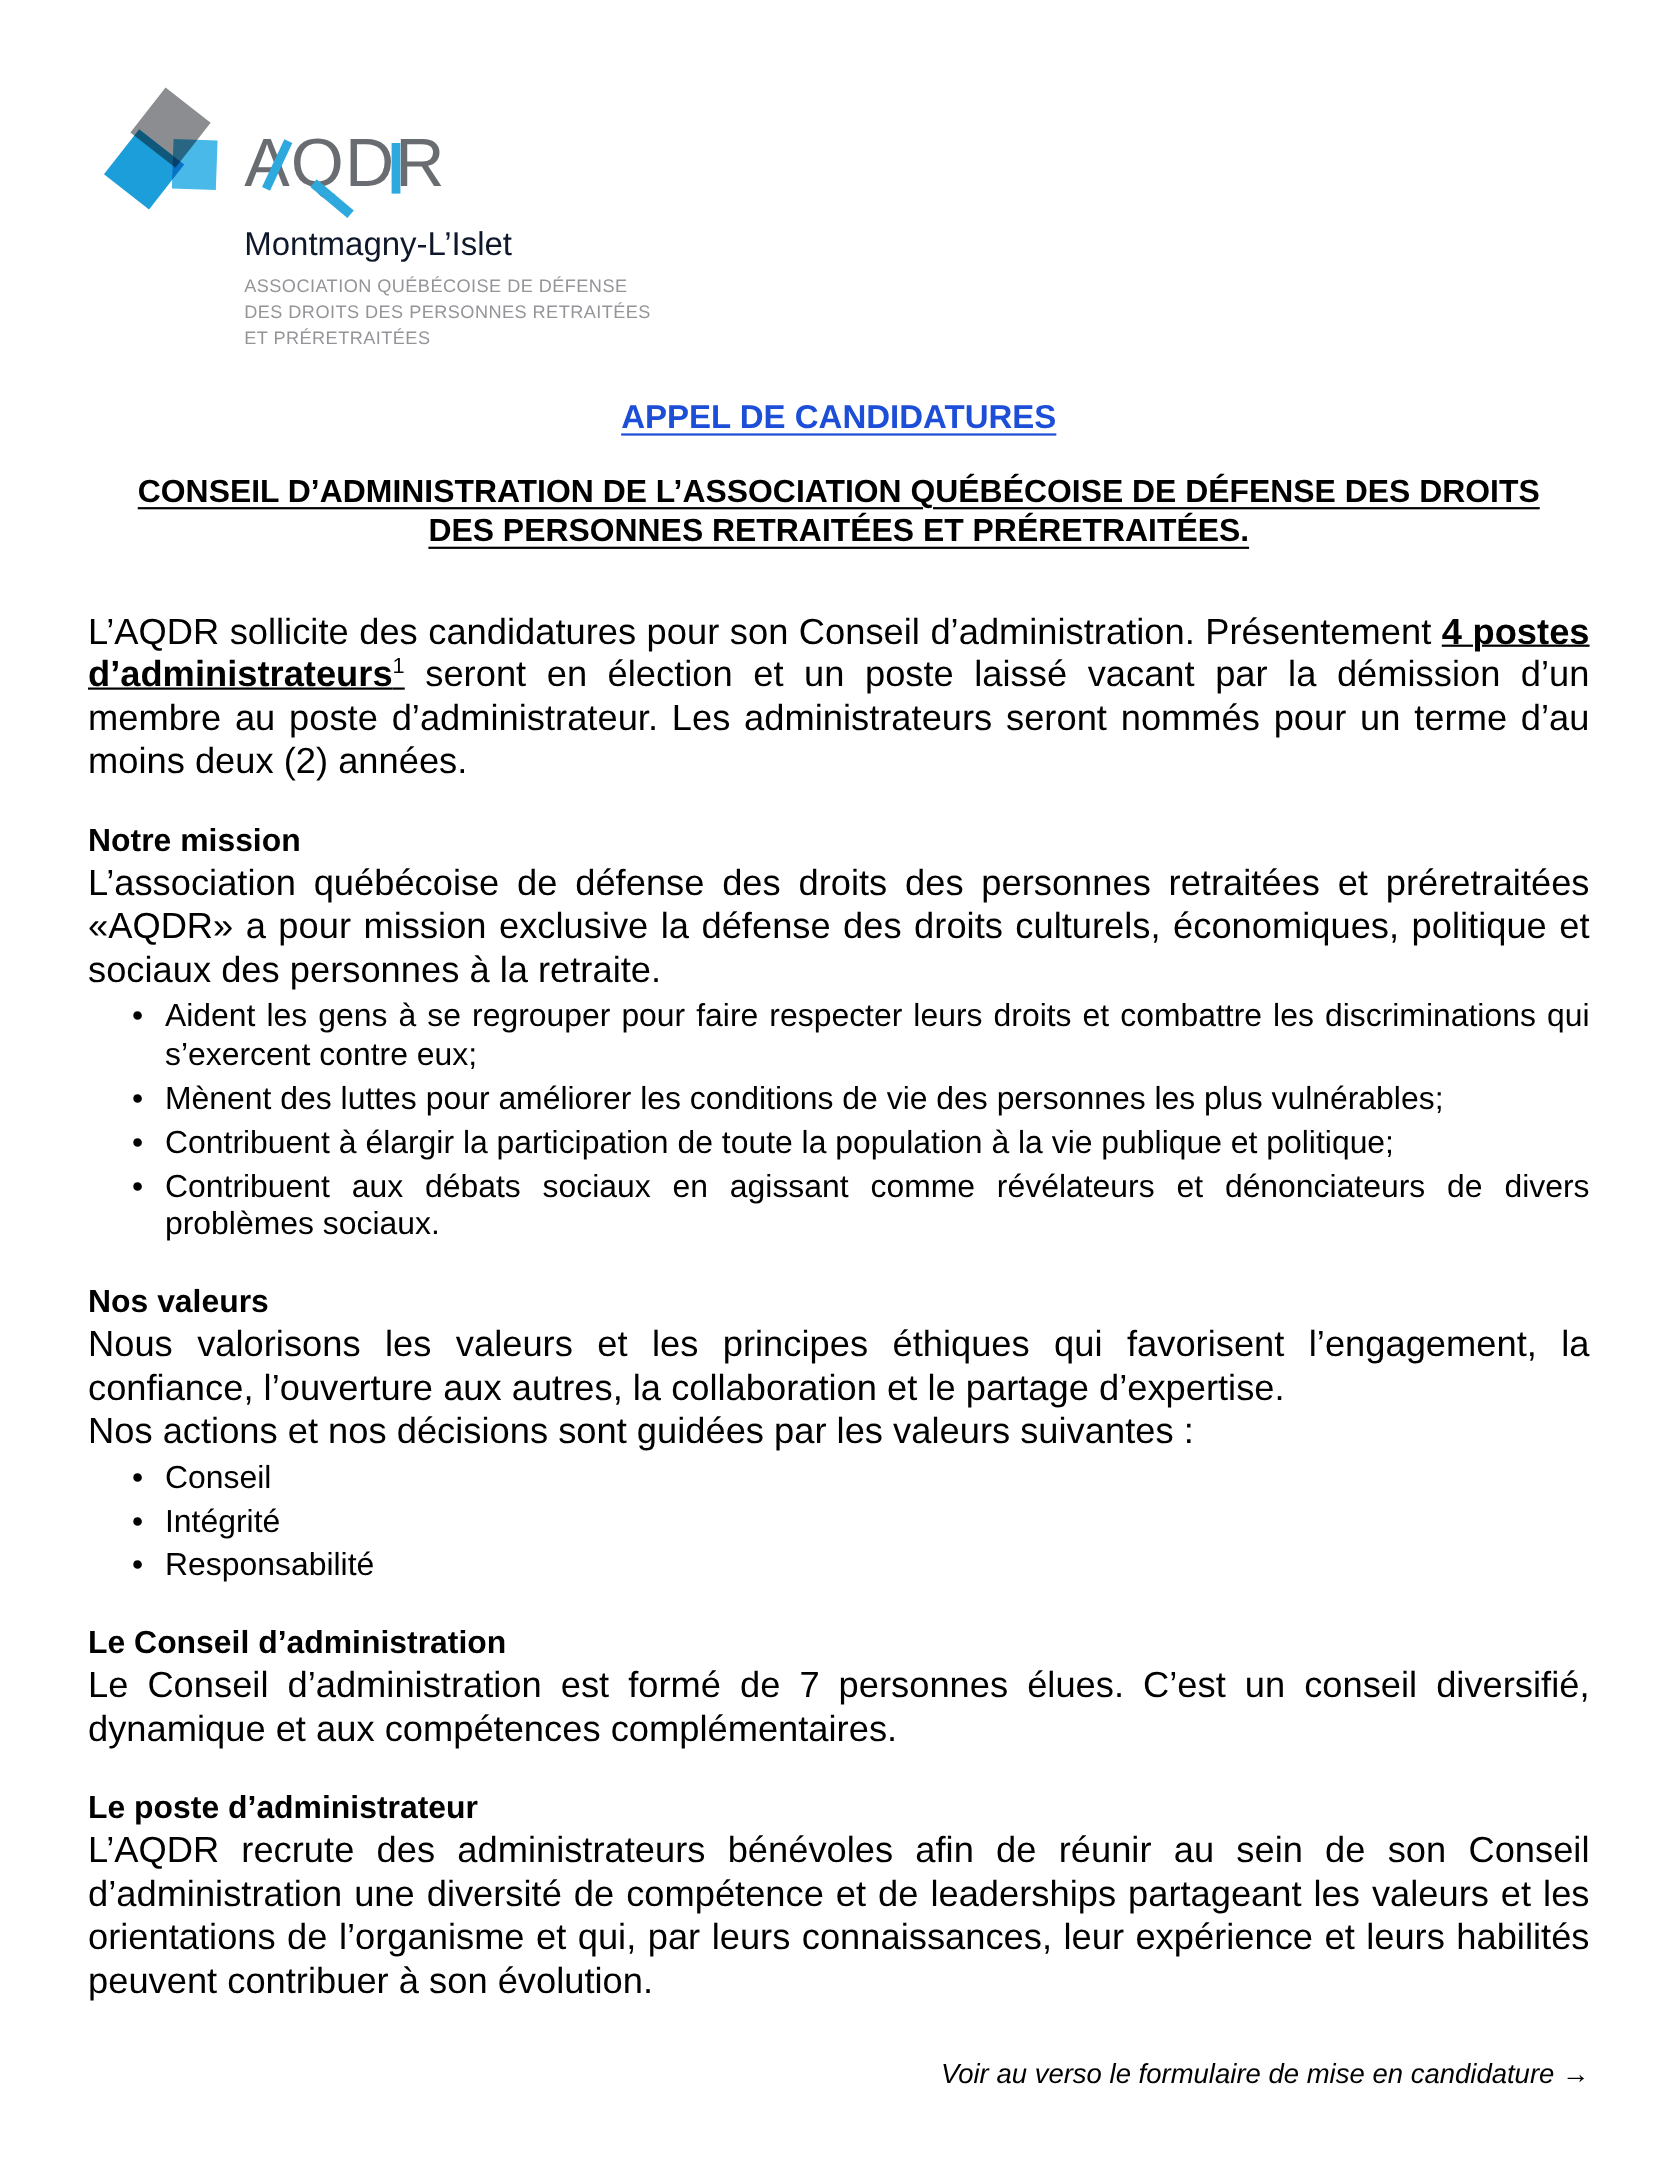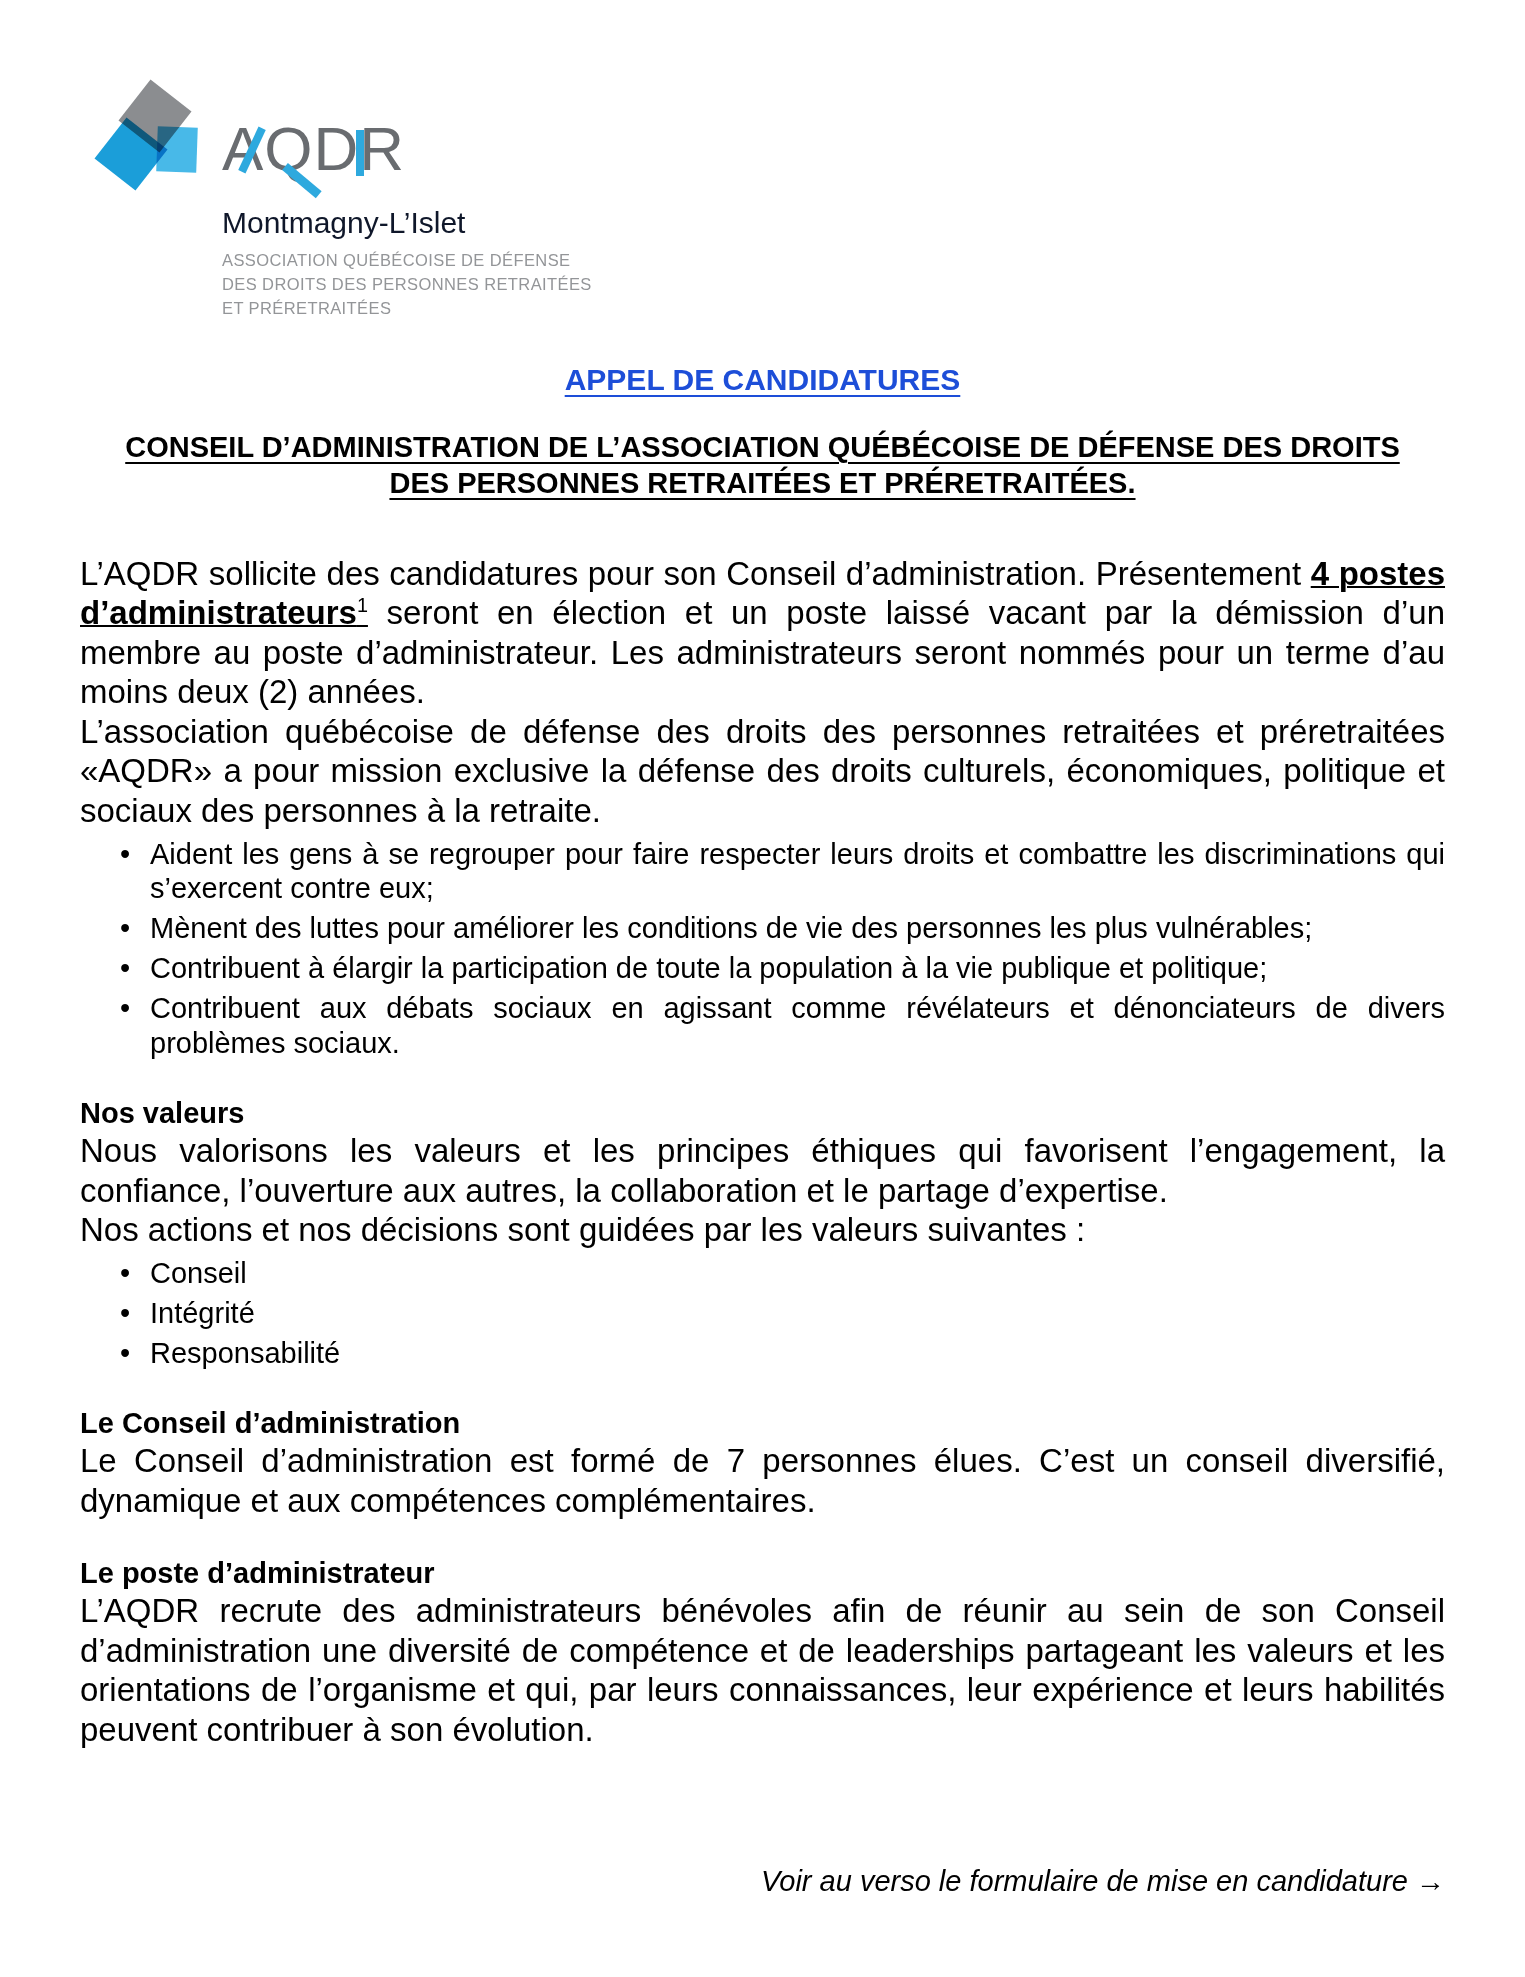--- a/index.html
+++ b/index.html
@@ -48,21 +48,21 @@
   .bu b{font-weight:bold;}
   sup{font-size:0.6em;}
   h3{font-size:29px;line-height:1.2;margin:36px 0 0 0;font-weight:bold;}
   h3.gap-lg{}
   ul{list-style:none;margin:6px 0 0 0;padding:0;}
   li{
     position:relative;font-size:29px;line-height:1.2;
     padding-left:70px;margin-bottom:5px;
   }
   li::before{content:"•";position:absolute;left:40px;top:0;}
-  .verso{margin-top:115px;text-align:right;font-style:italic;font-size:29px;}
+  .verso{margin-top:52px;text-align:right;font-style:italic;font-size:25px;}
 </style>
 </head>
 <body>
 
 <div class="page">
 
   <div class="header">
     <div class="logo">
       <div class="mark">
         <div class="sq sq-gray"></div>
@@ -85,20 +85,21 @@
   </div>
 
   <div class="content">
 
     <div class="title">APPEL DE CANDIDATURES</div>
 
     <div class="subtitle">CONSEIL D’ADMINISTRATION DE L’ASSOCIATION QUÉBÉCOISE DE DÉFENSE DES DROITS DES PERSONNES RETRAITÉES ET PRÉRETRAITÉES.</div>
 
     <p class="body-text just intro"><span>L’AQDR sollicite des candidatures pour son Conseil d’administration.  Présentement </span><span class="bu"><b>4 postes d’administrateurs</b><sup>1</sup></span><span> seront en élection et un poste laissé vacant par la démission d’un membre au poste d’administrateur.  Les administrateurs seront nommés pour un terme d’au moins deux (2) années.</span></p>
 
+    <h3>Notre mission</h3>
     <p class="body-text just">L’association québécoise de défense des droits des personnes retraitées et préretraitées «AQDR» a pour mission exclusive la défense des droits culturels, économiques, politique et sociaux des personnes à la retraite.</p>
     <ul>
       <li class="just">Aident les gens à se regrouper pour faire respecter leurs droits et combattre les discriminations qui s’exercent contre eux;</li>
       <li>Mènent des luttes pour améliorer les conditions de vie des personnes les plus vulnérables;</li>
       <li>Contribuent à élargir la participation de toute la population à la vie publique et politique;</li>
       <li class="just">Contribuent aux débats sociaux en agissant comme révélateurs et dénonciateurs de divers problèmes sociaux.</li>
     </ul>
 
     <h3>Nos valeurs</h3>
     <p class="body-text just">Nous valorisons les valeurs et les principes éthiques qui favorisent l’engagement, la confiance, l’ouverture aux autres, la collaboration et le partage d’expertise.</p>

